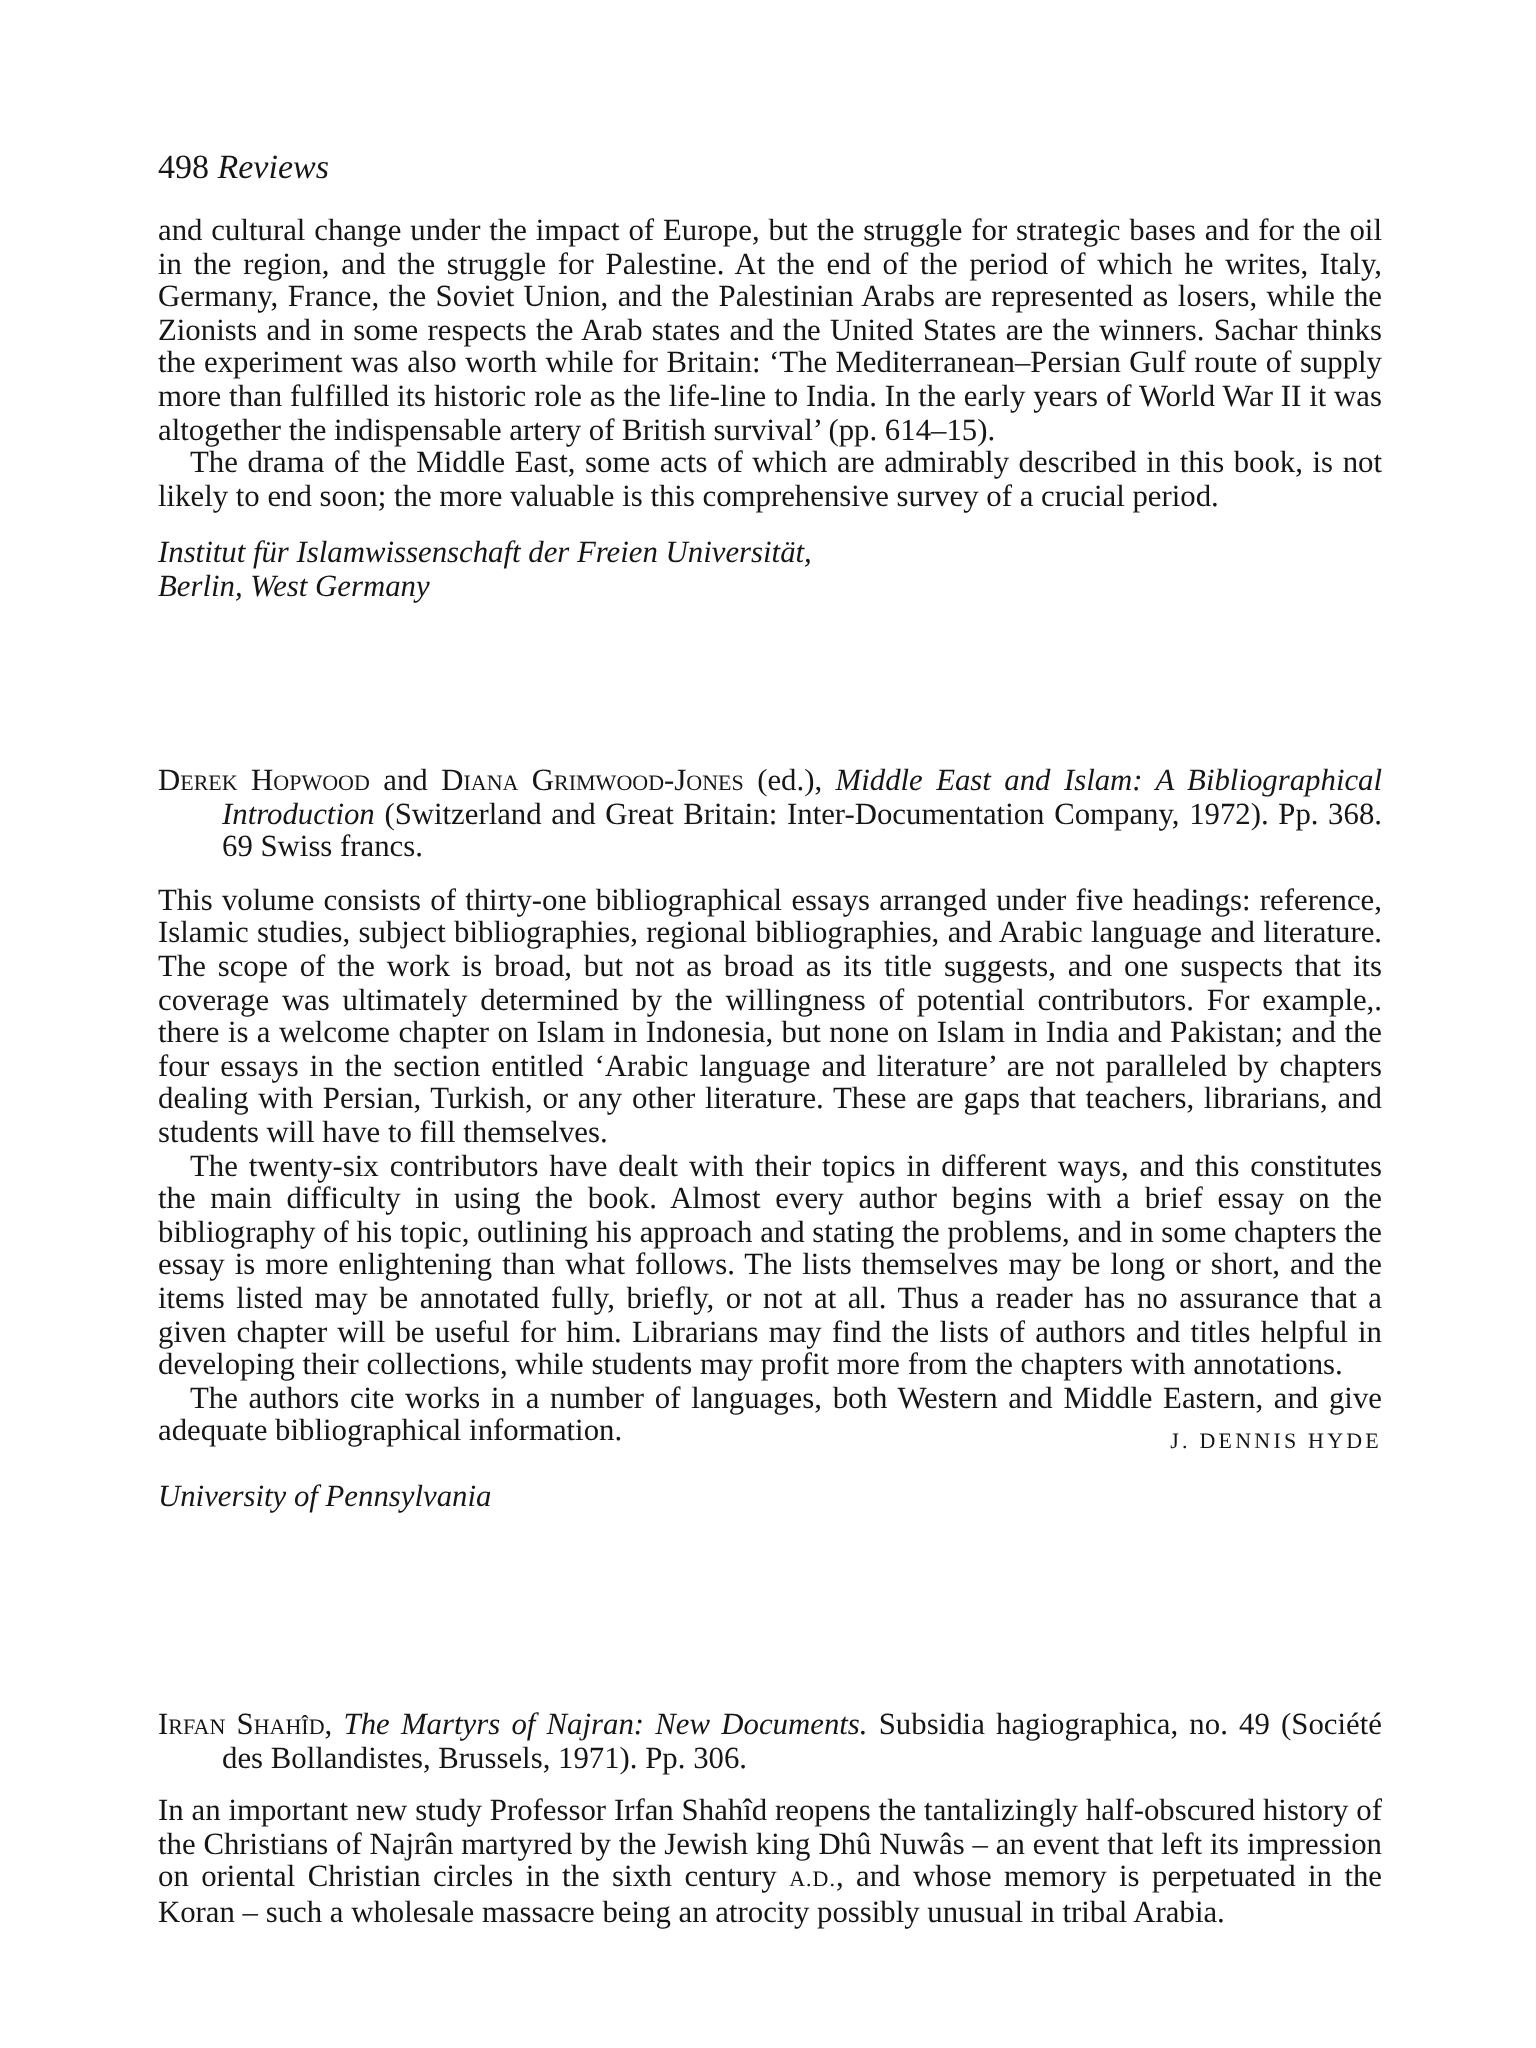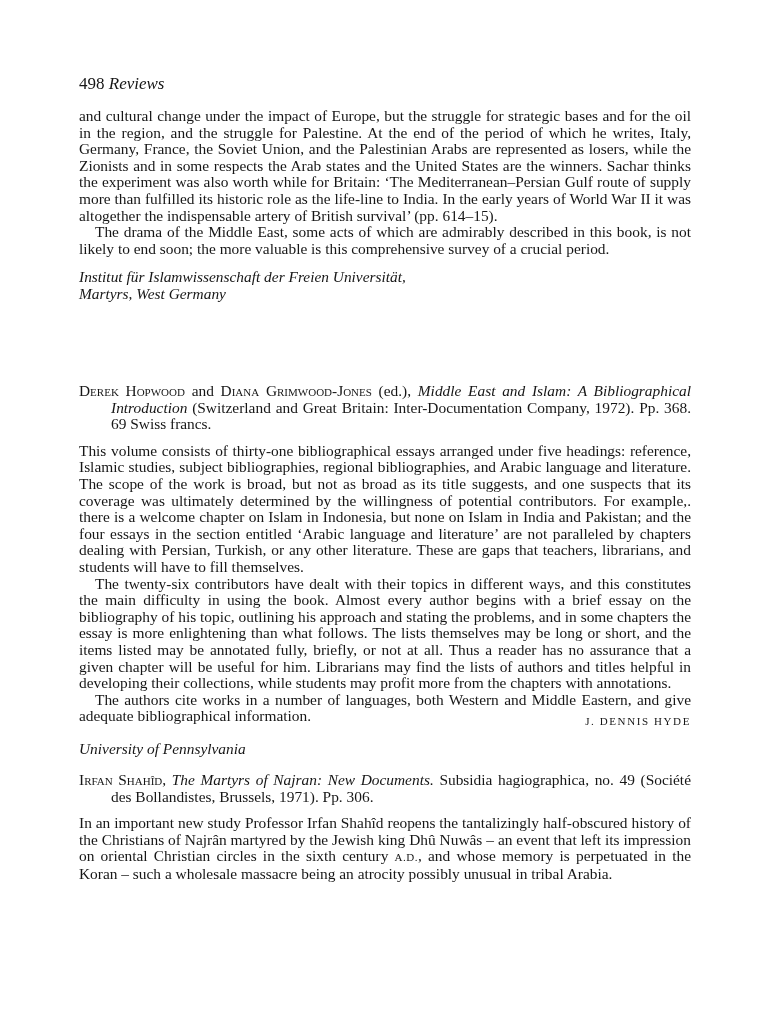--- a/index.html
+++ b/index.html
@@ -31,37 +31,37 @@
   <div class="running-head">
     <span class="pg">498</span>
     <span class="sec">Reviews</span>
   </div>
 
   <div class="block" style="top:108px;">
     <p>and cultural change under the impact of Europe, but the struggle for strategic bases and for the oil in the region, and the struggle for Palestine. At the end of the period of which he writes, Italy, Germany, France, the Soviet Union, and the Palestinian Arabs are represented as losers, while the Zionists and in some respects the Arab states and the United States are the winners. Sachar thinks the experiment was also worth while for Britain: ‘The Mediterranean–Persian Gulf route of supply more than fulfilled its historic role as the life-line to India. In the early years of World War II it was altogether the indispensable artery of British survival’ (pp. 614–15).</p>
     <p class="indent">The drama of the Middle East, some acts of which are admirably described in this book, is not likely to end soon; the more valuable is this comprehensive survey of a crucial period.</p>
     <div class="affil" style="margin-top:12px;">
       <div>Institut für Islamwissenschaft der Freien Universität,</div>
-      <div>Martyrs, West Germany</div>
+      <div>Berlin, West Germany</div>
     </div>
   </div>
 
   <div class="block" style="top:383px;">
     <div class="citation">
       <span class="sc">Derek Hopwood</span><span> and </span><span class="sc">Diana Grimwood-Jones</span><span> (ed.), </span><span class="it">Middle East and Islam: A Bibliographical Introduction</span><span> (Switzerland and Great Britain: Inter-Documentation Company, 1972). Pp. 368. 69 Swiss francs.</span>
     </div>
     <div style="height:10px;"></div>
     <p>This volume consists of thirty-one bibliographical essays arranged under five headings: reference, Islamic studies, subject bibliographies, regional bibliographies, and Arabic language and literature. The scope of the work is broad, but not as broad as its title suggests, and one suspects that its coverage was ultimately determined by the willing­ness of potential contributors. For example,. there is a welcome chapter on Islam in Indonesia, but none on Islam in India and Pakistan; and the four essays in the section entitled ‘Arabic language and literature’ are not paralleled by chapters dealing with Persian, Turkish, or any other literature. These are gaps that teachers, librarians, and students will have to fill themselves.</p>
     <p class="indent">The twenty-six contributors have dealt with their topics in different ways, and this constitutes the main difficulty in using the book. Almost every author begins with a brief essay on the bibliography of his topic, outlining his approach and stating the problems, and in some chapters the essay is more enlightening than what follows. The lists themselves may be long or short, and the items listed may be annotated fully, briefly, or not at all. Thus a reader has no assurance that a given chapter will be useful for him. Librarians may find the lists of authors and titles helpful in developing their collections, while students may profit more from the chapters with annotations.</p>
     <p class="indent">The authors cite works in a number of languages, both Western and Middle Eastern, and give adequate bibliographical information.</p>
     <div class="sig" style="margin-top:-12px;">J. DENNIS HYDE</div>
     <div class="affil" style="margin-top:12px;">University of Pennsylvania</div>
   </div>
 
-  <div class="block" style="top:772px;">
+  <div class="block" style="top:855px;">
     <div class="citation">
       <span class="sc">Irfan Shahîd</span><span>, </span><span class="it">The Martyrs of Najran: New Documents.</span><span> Subsidia hagiographica, no. 49 (Société des Bollandistes, Brussels, 1971). Pp. 306.</span>
     </div>
     <div style="height:10px;"></div>
     <p><span>In an important new study Professor Irfan Shahîd reopens the tantalizingly half-obscured history of the Christians of Najrân martyred by the Jewish king </span><span class="ul">Dh</span><span>û Nuwâs – an event that left its impression on oriental Christian circles in the sixth century </span><span class="sc-small">A.D.</span><span>, and whose memory is perpetuated in the Koran – such a wholesale massacre being an atrocity possibly unusual in tribal Arabia.</span></p>
   </div>
 
 </div>
 
 </body></html>

